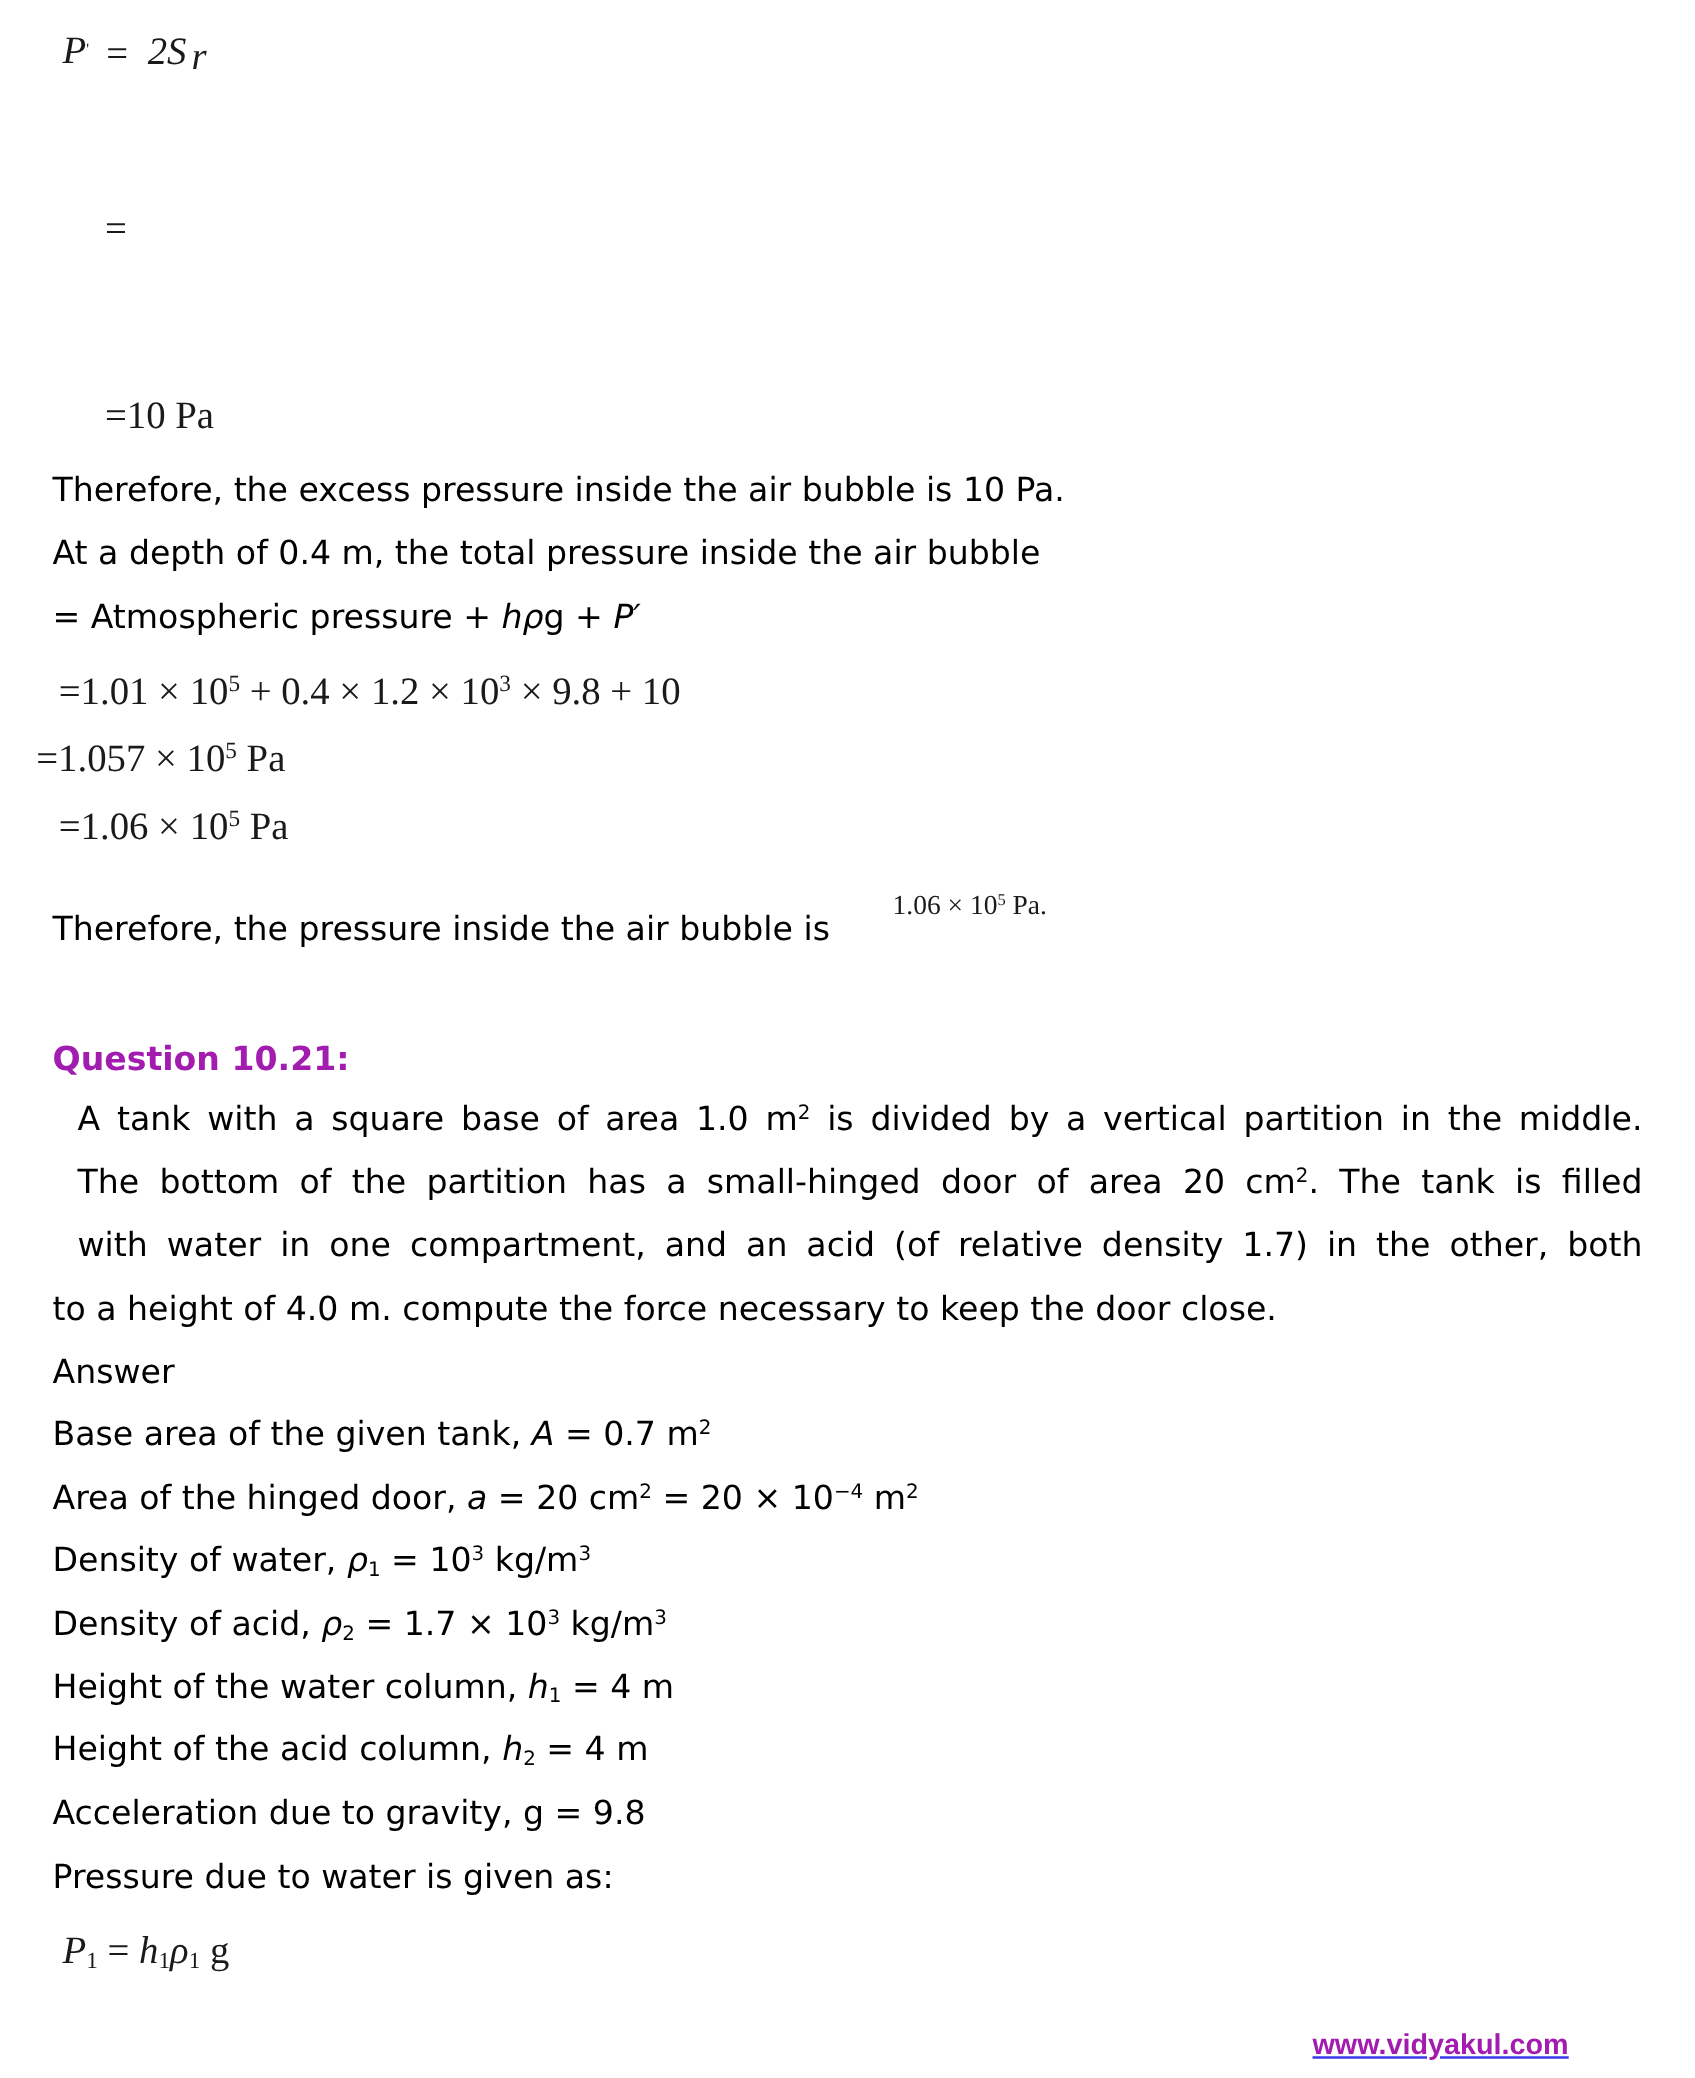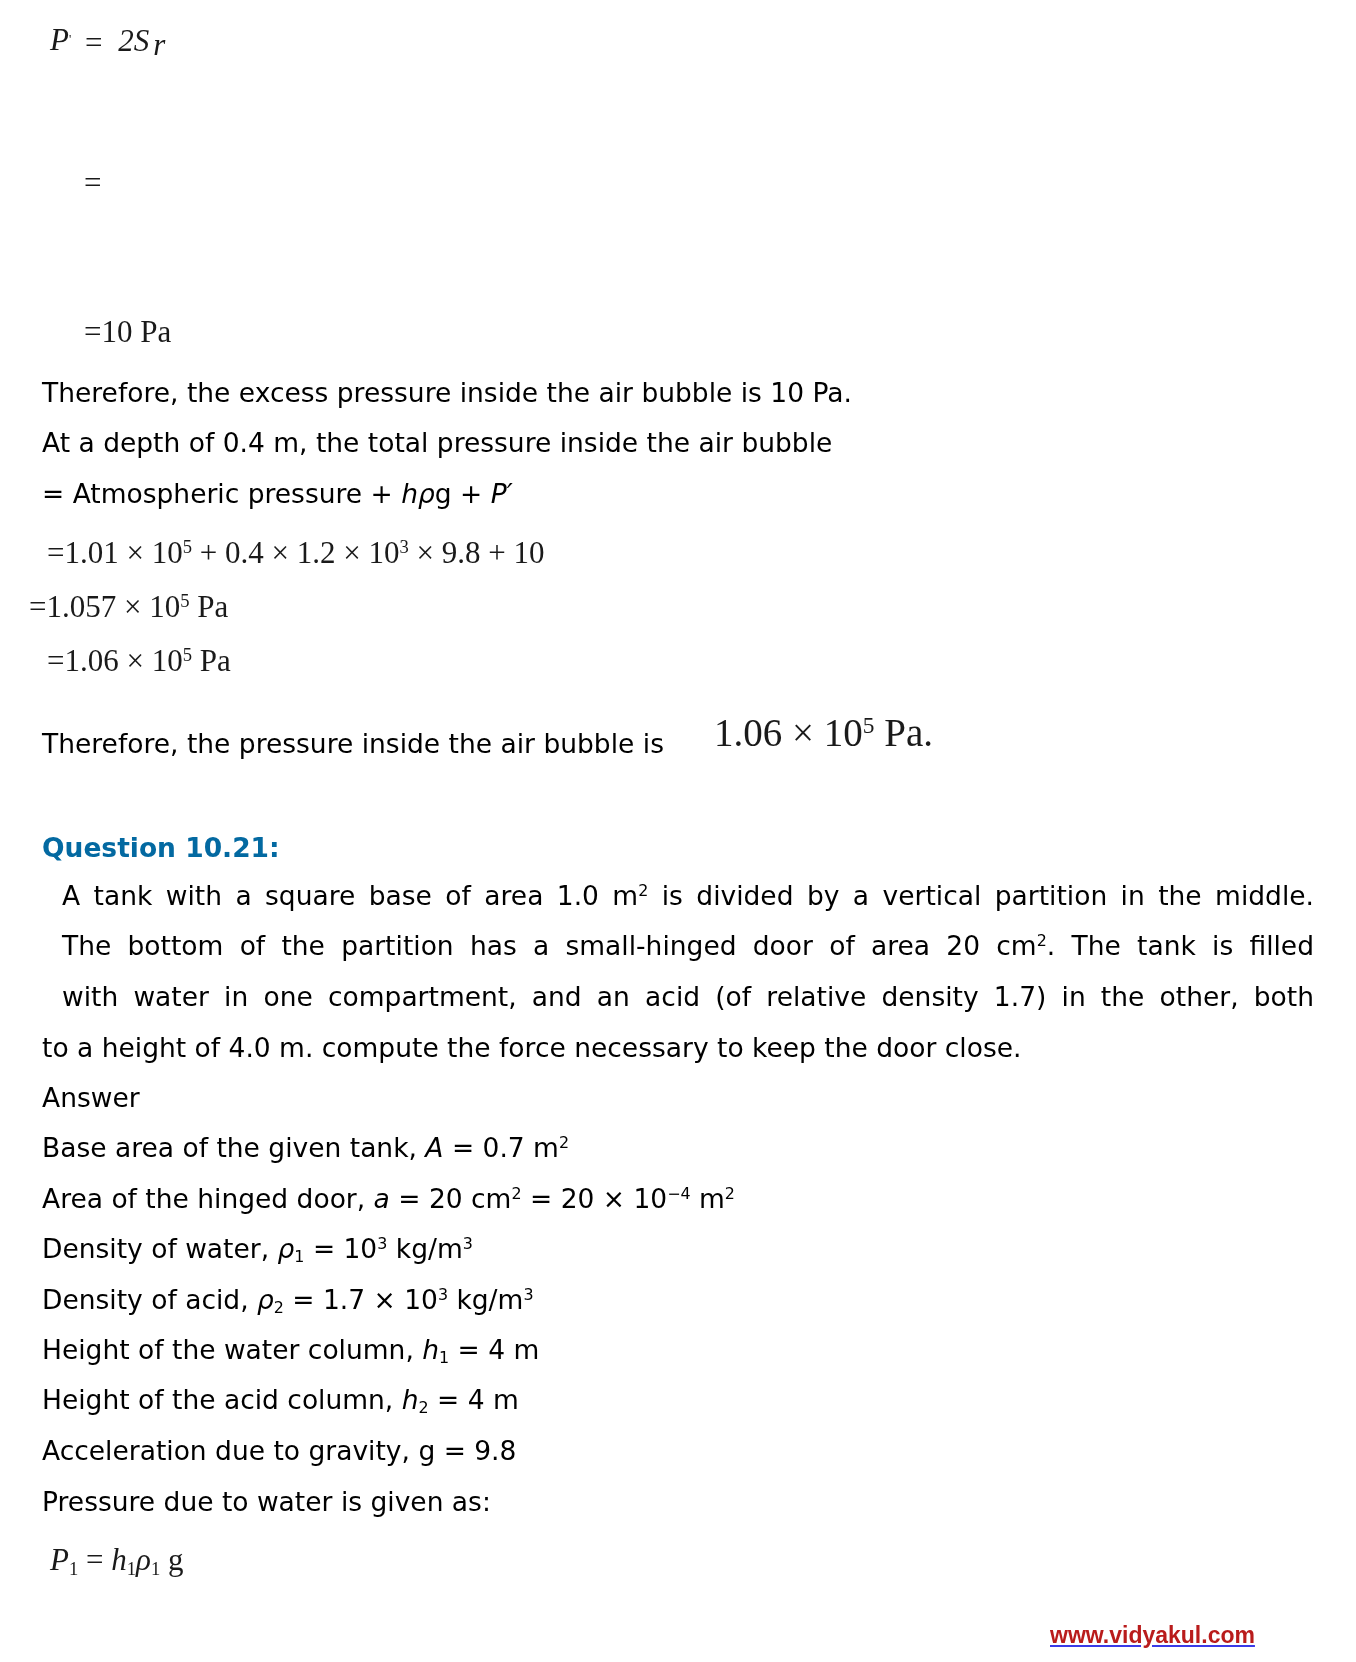--- a/index.html
+++ b/index.html
@@ -7,23 +7,23 @@
   .abs { position: absolute; white-space: nowrap; }
   .txt { font-family: "DejaVu Sans", sans-serif; font-size: 26.5px; line-height: 1; }
   .math { font-family: "Liberation Serif", serif; font-size: 31px; line-height: 1; color: #1a1a1a; }
   .it { font-style: italic; }
   sup { font-size: 0.6em; vertical-align: 0.55em; line-height: 0; }
   sub { font-size: 0.6em; vertical-align: -0.25em; line-height: 0; }
   .frac { display: inline-flex; flex-direction: row; align-items: center; vertical-align: middle; }
   .frac .num { padding: 0 2px 4px 2px; }
   .frac .bar { height: 2px; background: #555; align-self: stretch; }
   .frac .den { padding: 4px 2px 0 2px; }
-  .heading { font-family: "DejaVu Sans", sans-serif; font-weight: bold; font-size: 26.5px; color: #0369a1; }
+  .heading { font-family: "DejaVu Sans", sans-serif; font-weight: bold; font-size: 26.5px; color: #a21caf; }
   .just { width: 1252px; text-align: justify; text-align-last: justify; word-spacing: 1px; margin-left: 20px; }
-  .footer-link { font-family: "Liberation Sans", sans-serif; font-weight: bold; font-size: 23px; color: #b91c1c; text-decoration: underline; text-decoration-color: #3a3ae8; text-align: right; }
+  .footer-link { font-family: "Liberation Sans", sans-serif; font-weight: bold; font-size: 23px; color: #a21caf; text-decoration: underline; text-decoration-color: #3a3ae8; text-align: right; }
 </style>
 </head>
 <body>
 
 <div class="abs math" style="left:50px; top:24px;">
   <span class="it">P</span><sup style="font-size:0.4em;">'</sup>
   <span style="display:inline-block; vertical-align:middle; margin:0 6px;">=</span>
   <span class="frac">
     <span class="num it">2S</span>
     <span class="bar"></span>
@@ -47,21 +47,21 @@
   <span>=1.01 × 10</span><sup>5</sup><span> + 0.4 × 1.2 × 10</span><sup>3</sup><span> × 9.8 + 10</span>
 </div>
 <div class="abs math" style="left:29px; top:591px;">
   <span>=1.057 × 10</span><sup>5</sup><span> Pa</span>
 </div>
 <div class="abs math" style="left:47px; top:645px;">
   <span>=1.06 × 10</span><sup>5</sup><span> Pa</span>
 </div>
 
 <div class="abs txt" style="left:42px; top:731px;">Therefore, the pressure inside the air bubble is</div>
-<div class="abs math" style="left:714px; top:713px; font-size:39px;">
+<div class="abs math" style="left:714px; top:713px; font-size:22px;">
   <span>1.06 × 10</span><sup>5</sup><span> Pa.</span>
 </div>
 
 <div class="abs heading" style="left:42px; top:832px;">Question 10.21:</div>
 
 <div class="abs txt just" style="left:42px; top:883px;">
   <span>A tank with a square base of area 1.0 m</span><sup>2</sup><span> is divided by a vertical partition in the middle.</span>
 </div>
 <div class="abs txt just" style="left:42px; top:933px;">
   <span>The bottom of the partition has a small-hinged door of area 20 cm</span><sup>2</sup><span>. The tank is filled</span>

